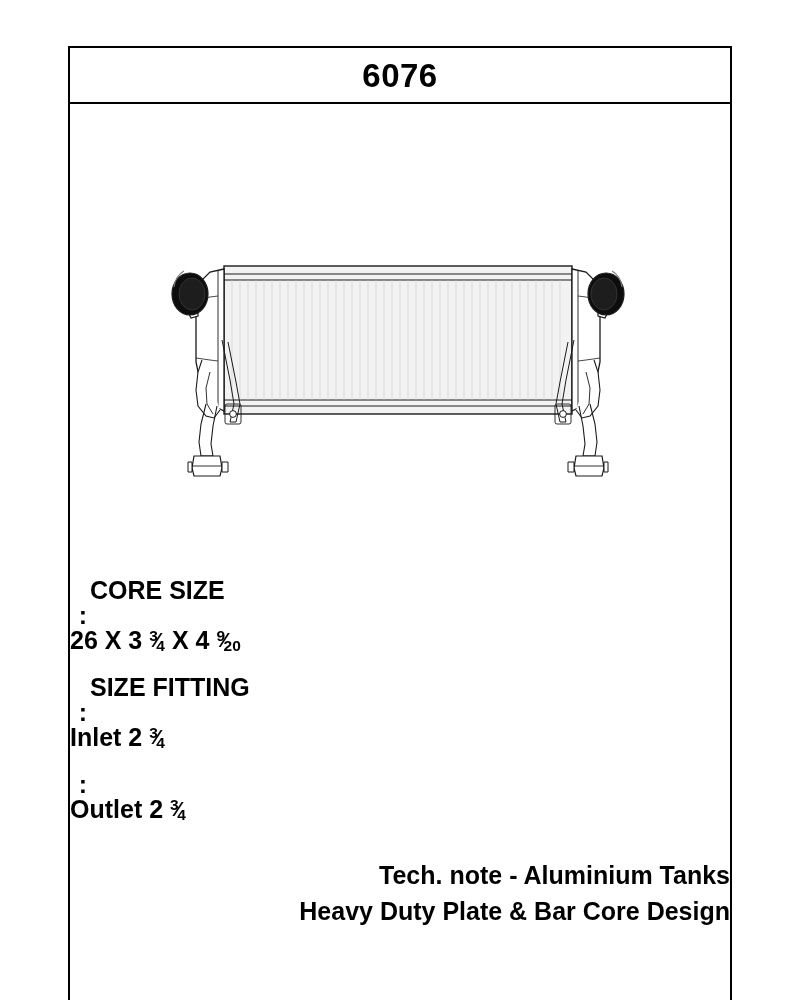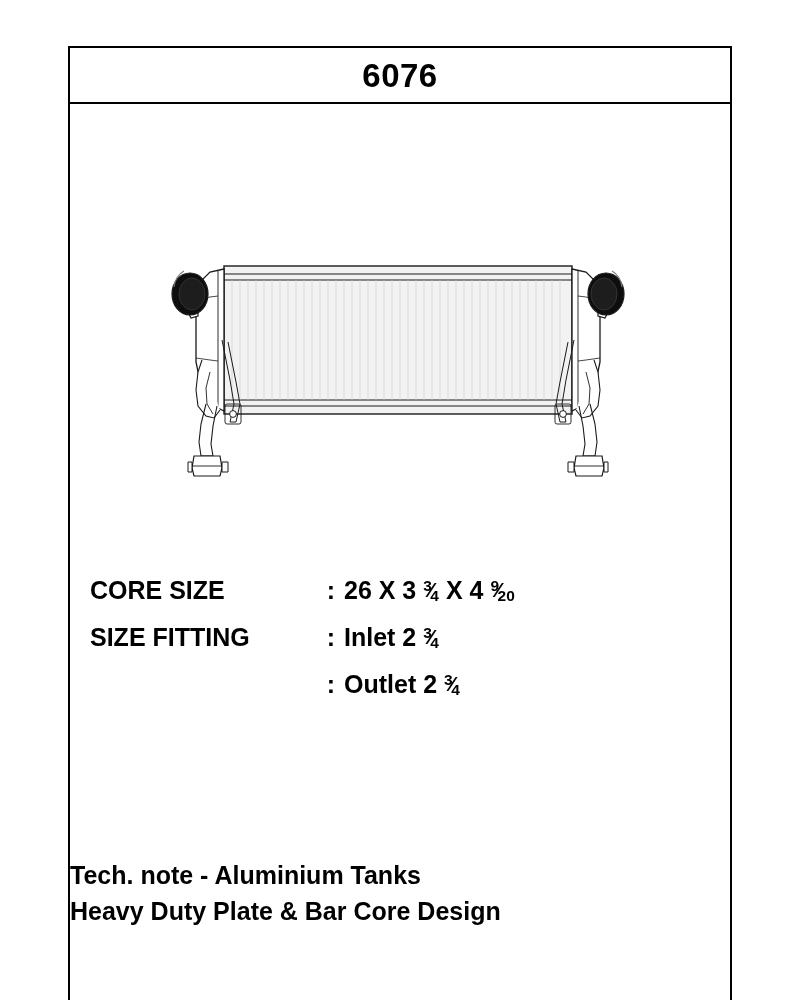--- a/index.html
+++ b/index.html
@@ -59,20 +59,21 @@
     top: 530px;
     width: 100%;
   }
   .spec-row {
     display: flex;
     align-items: baseline;
     font-size: 25px;
     font-weight: bold;
     line-height: 1.0;
     margin-bottom: 22px;
+    flex-direction: column;
   }
   .spec-label {
     width: 248px;
     text-align: left;
     padding-left: 20px;
     box-sizing: border-box;
     white-space: nowrap;
   }
   .spec-colon {
     width: 26px;
@@ -100,21 +101,21 @@
   }
   .frac .den {
     position: relative;
     top: 0.12em;
   }
   .tech-notes {
     position: absolute;
     left: 0;
     top: 810px;
     width: 100%;
-    text-align: left;
+    text-align: right;
   }
   .tech-line {
     font-size: 25px;
     font-weight: bold;
     line-height: 1.42;
     white-space: nowrap;
   }
 </style>
 </head>
 <body>

